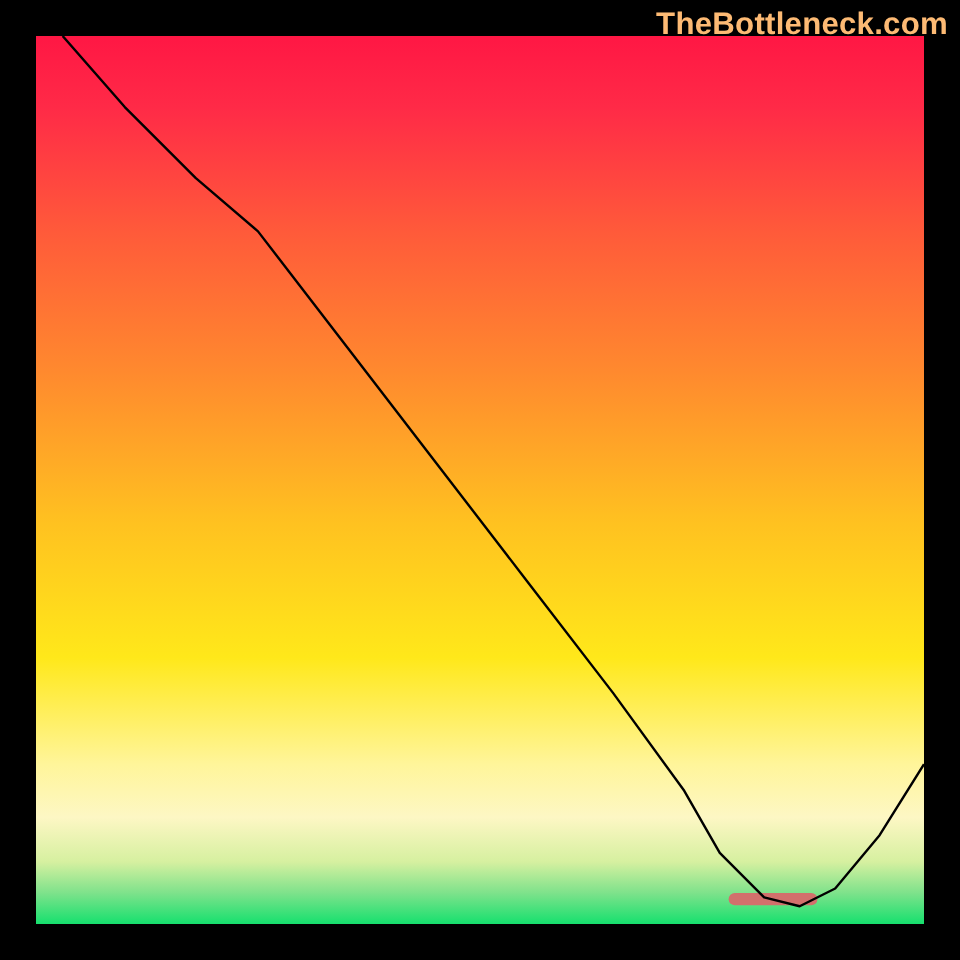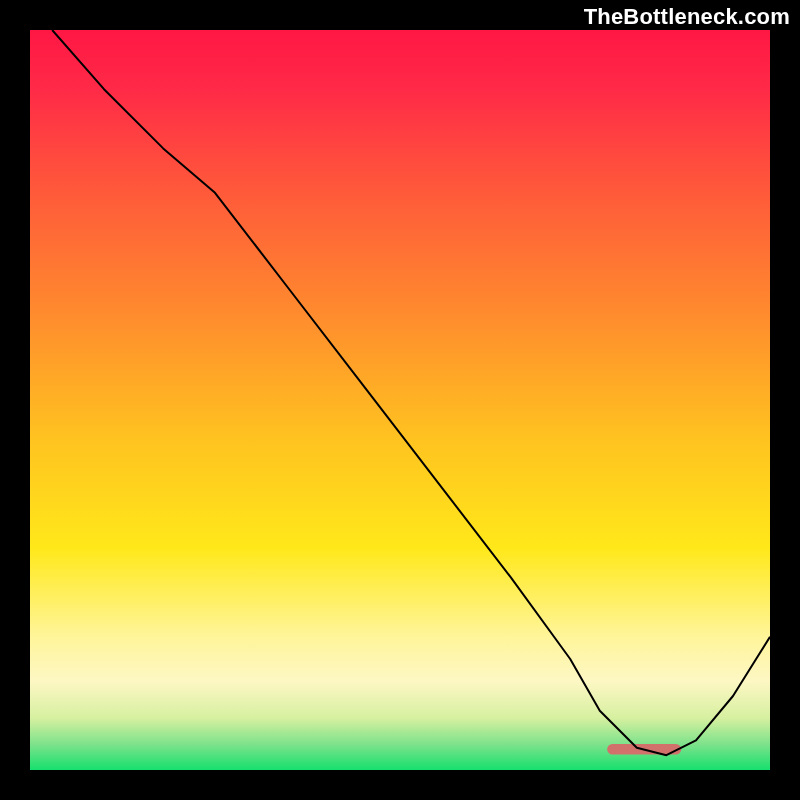--- a/index.html
+++ b/index.html
@@ -13,22 +13,22 @@
   }
   .container {
     position: relative;
     width: 800px;
     height: 800px;
   }
   .watermark {
     position: absolute;
     top: 4px;
     right: 10px;
-    color: #ffffff;
-    font-size: 22px;
+    color: #fdba74;
+    font-size: 26px;
     font-weight: 600;
     letter-spacing: 0.2px;
     z-index: 10;
   }
   .plot-frame {
     position: absolute;
     left: 30px;
     top: 30px;
     width: 740px;
     height: 740px;

